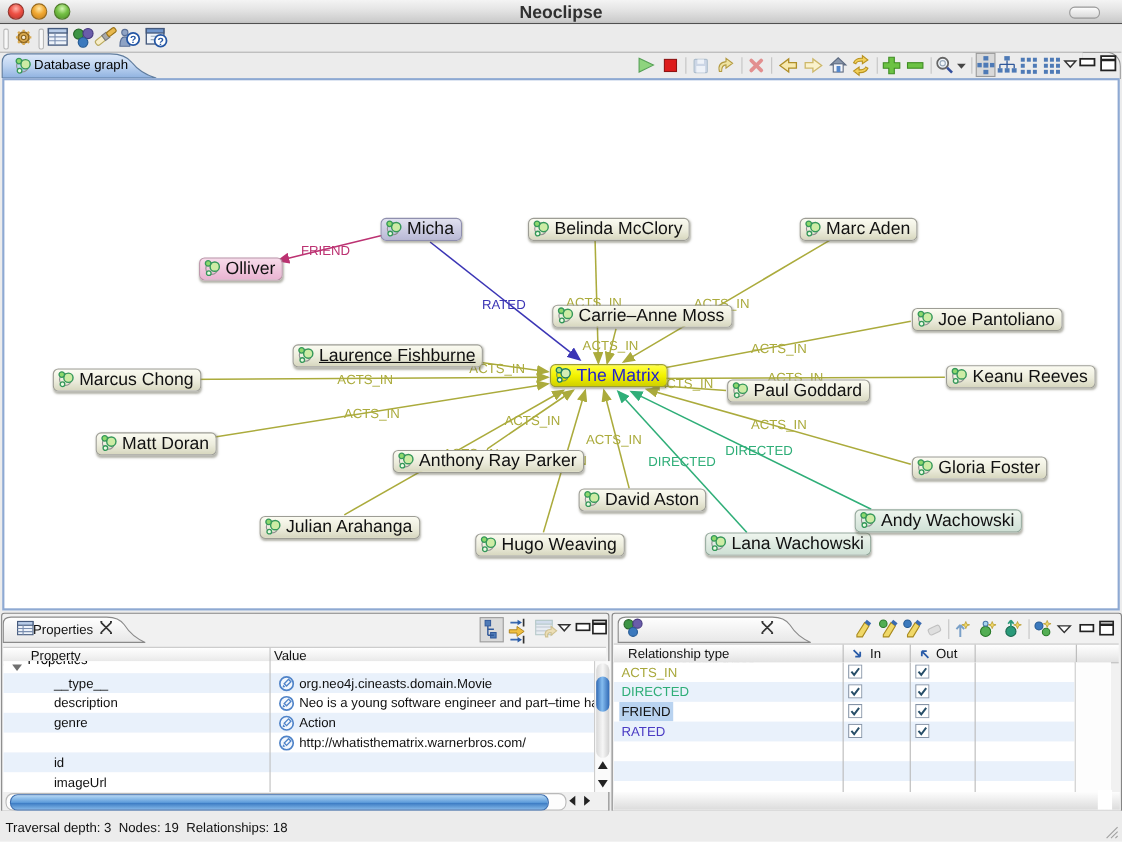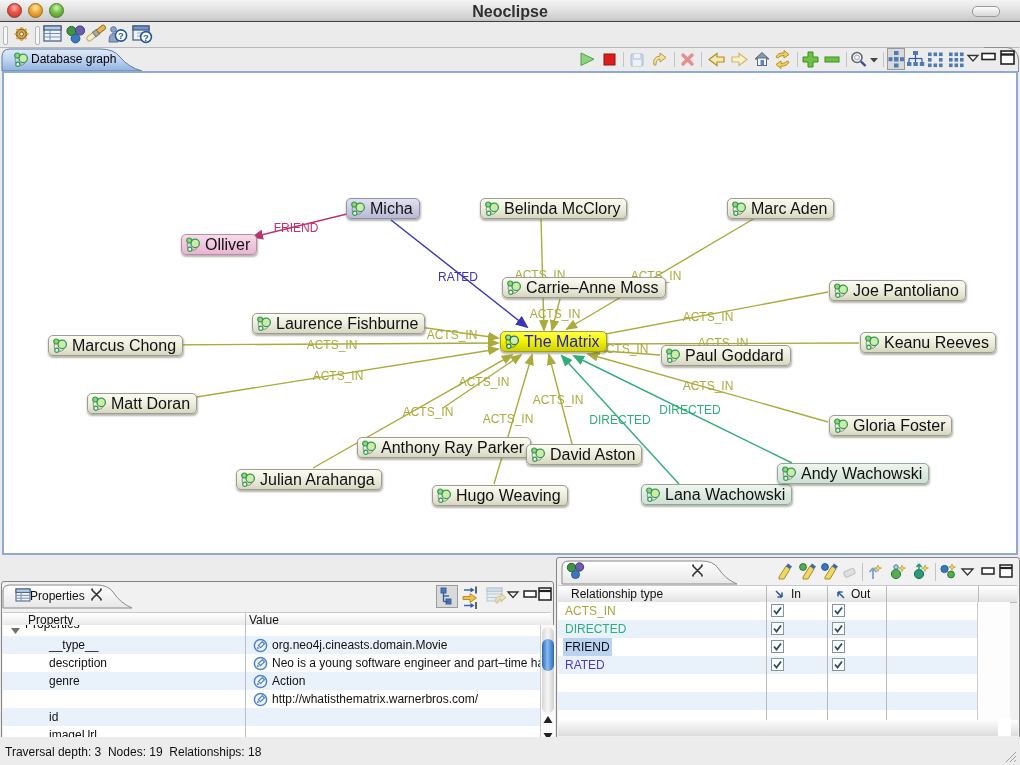--- a/index.html
+++ b/index.html
@@ -24,21 +24,21 @@
   
   #canvas{left:2px;top:71px;width:1012px;height:480px;background:#fff;border:2px solid #8ea9d2;overflow:hidden;}
   #gsvg{position:absolute;left:-4px;top:-73px;}
   .node{position:absolute;height:17px;border:1px solid #9d9d95;border-radius:5px;
         background:linear-gradient(#fbfbf1,#ececdc 55%,#d7d7bf);
         font-size:16px;color:#111;padding:1px 6px 1px 3px;white-space:nowrap;
         box-shadow:0.5px 1.5px 2px rgba(90,90,70,.45);line-height:17px;}
   .node svg{vertical-align:-3px;margin-right:4px;}
   
   .panel{background:#f1f1f1;border:1px solid #858585;border-radius:3px 3px 0 0;}
-  #props{left:1px;top:557px;width:551px;height:179px;margin-top:24px;}
+  #props{left:1px;top:557px;width:551px;height:179px;}
   #rels{left:556px;top:557px;width:462px;height:179px;}
   .ptab-text{position:absolute;font-size:12px;color:#111;}
   .hdr{position:absolute;height:15px;background:linear-gradient(#ffffff,#efefef 60%,#e2e2e2);
        border-top:1px solid #c9c9c9;border-bottom:1px solid #bdbdbd;font-size:12px;color:#111;}
   .row{position:absolute;font-size:12px;color:#111;height:18px;line-height:18px;overflow:hidden;white-space:nowrap;}
   .rowblue{background:#e9f1fb;}
   
   #statusbar{left:0;top:737px;width:1020px;height:28px;background:#ececec;
      font-size:12px;color:#111;}
 </style>
@@ -315,39 +315,39 @@
       </svg>Belinda McClory</div>
   <div class="node" style="left:723px;top:125px;"><svg width="16" height="16">
         <use href="#gi"></use>
       </svg>Marc Aden</div>
   <div class="node" style="left:498px;top:204px;"><svg width="16" height="16">
         <use href="#gi"></use>
       </svg>Carrie–Anne Moss</div>
   <div class="node" style="left:825px;top:207px;"><svg width="16" height="16">
         <use href="#gi"></use>
       </svg>Joe Pantoliano</div>
-  <div class="node" style="left:248px;top:240px;"><svg width="16" height="16">
+  <div class="node" style="left:262px;top:240px;text-decoration:underline;"><svg width="16" height="16">
         <use href="#gi"></use>
       </svg>Laurence Fishburne</div>
   <div class="node" style="left:44px;top:262px;"><svg width="16" height="16">
         <use href="#gi"></use>
       </svg>Marcus Chong</div>
   <div class="node" style="left:496px;top:258px;background:linear-gradient(#ffff45,#f2f200 50%,#d0d000);border-color:#9d9d30;color:#2222cc;"><svg width="16" height="16">
         <use href="#gi2"></use>
       </svg>The Matrix</div>
   <div class="node" style="left:657px;top:272px;"><svg width="16" height="16">
         <use href="#gi"></use>
       </svg>Paul Goddard</div>
   <div class="node" style="left:856px;top:259px;"><svg width="16" height="16">
         <use href="#gi"></use>
       </svg>Keanu Reeves</div>
   <div class="node" style="left:83px;top:320px;"><svg width="16" height="16">
         <use href="#gi"></use>
       </svg>Matt Doran</div>
-  <div class="node" style="left:353px;top:336px;margin-top:28px;"><svg width="16" height="16">
+  <div class="node" style="left:353px;top:336px;"><svg width="16" height="16">
         <use href="#gi"></use>
       </svg>Anthony Ray Parker</div>
   <div class="node" style="left:825px;top:342px;"><svg width="16" height="16">
         <use href="#gi"></use>
       </svg>Gloria Foster</div>
   <div class="node" style="left:522px;top:371px;"><svg width="16" height="16">
         <use href="#gi"></use>
       </svg>David Aston</div>
   <div class="node" style="left:232px;top:396px;"><svg width="16" height="16">
         <use href="#gi"></use>

